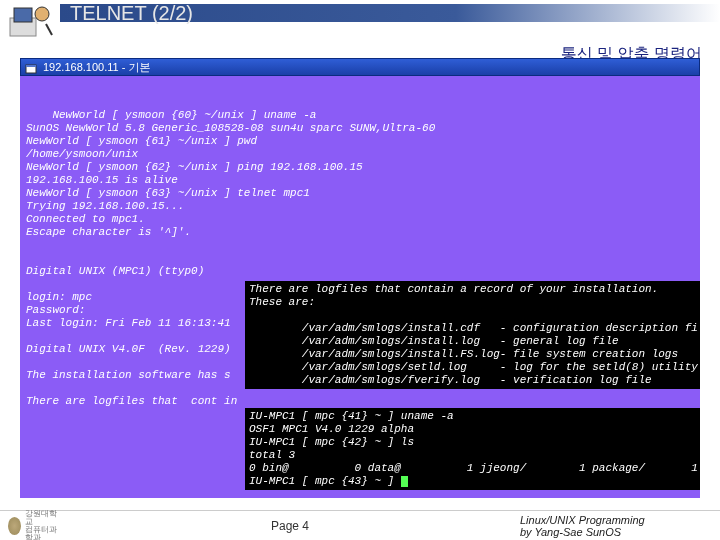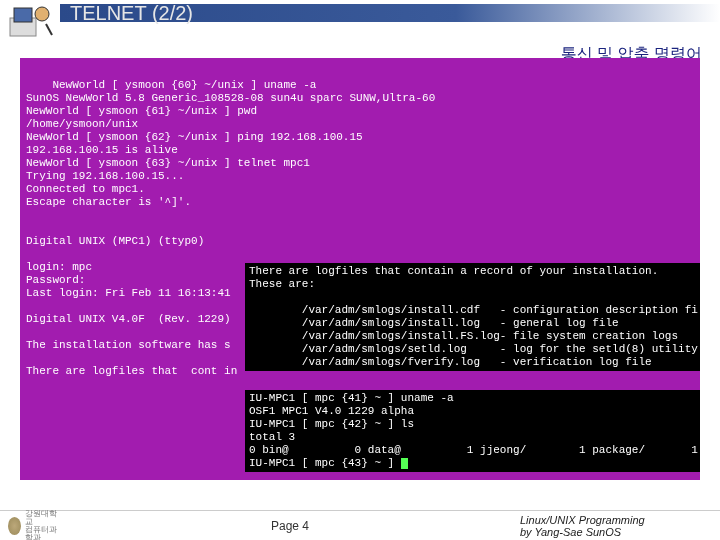--- a/index.html
+++ b/index.html
@@ -48,30 +48,31 @@
     align-items: center;
     padding: 0 4px;
     border: 1px solid #0b2b80;
   }
   .term-sysicon {
     width: 12px; height: 12px;
     margin-right: 6px;
   }
   .term-title { color: #fff; font-size: 11px; font-family: Tahoma, Arial; }
   .term-body {
-    background: #a21caf;
+    background: #8b5cf6;
     color: #fff;
     font-family: "Courier New", monospace;
     font-size: 11px;
     line-height: 13px;
-    padding: 8px 6px;
+    padding: 20px 6px;
     height: calc(100% - 18px);
     white-space: pre;
     overflow: hidden;
     position: relative;
+    font-style: italic;
   }
   .term-overlay {
     position: absolute;
     background: #000;
     color: #fff;
     font-family: "Courier New", monospace;
     font-size: 11px;
     line-height: 13px;
     white-space: pre;
     padding: 2px 4px;
@@ -121,20 +122,29 @@
       <line x1="40" y1="24" x2="46" y2="35" stroke="#333" stroke-width="2"></line>
     </svg>
   </div>
   <div class="title-bar">
     <span class="title-text">TELNET (2/2)</span>
   </div>
 </div>
 <div class="badge">통신 및 압축 명령어</div>
 
 <div class="terminal-wrap">
+  <div class="term-titlebar">
+    <span class="term-sysicon">
+      <svg viewBox="0 0 12 12" width="12" height="12">
+        <rect x="1" y="2" width="10" height="8" fill="#fff" stroke="#333"></rect>
+        <rect x="1" y="2" width="10" height="2" fill="#5577cc"></rect>
+      </svg>
+    </span>
+    <span class="term-title">192.168.100.11 - 기본</span>
+  </div>
   <div class="term-body">
     <span>NewWorld [ ysmoon {60} ~/unix ] uname -a
 SunOS NewWorld 5.8 Generic_108528-08 sun4u sparc SUNW,Ultra-60
 NewWorld [ ysmoon {61} ~/unix ] pwd
 /home/ysmoon/unix
 NewWorld [ ysmoon {62} ~/unix ] ping 192.168.100.15
 192.168.100.15 is alive
 NewWorld [ ysmoon {63} ~/unix ] telnet mpc1
 Trying 192.168.100.15...
 Connected to mpc1.

